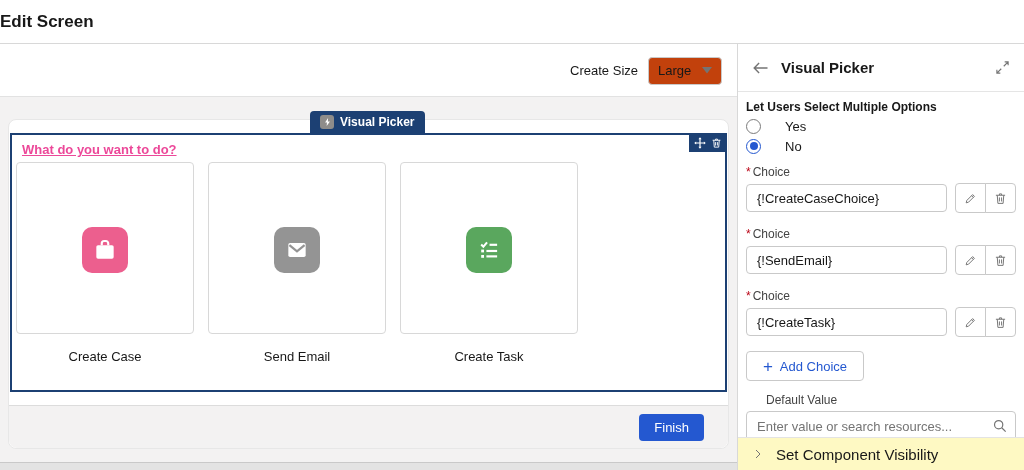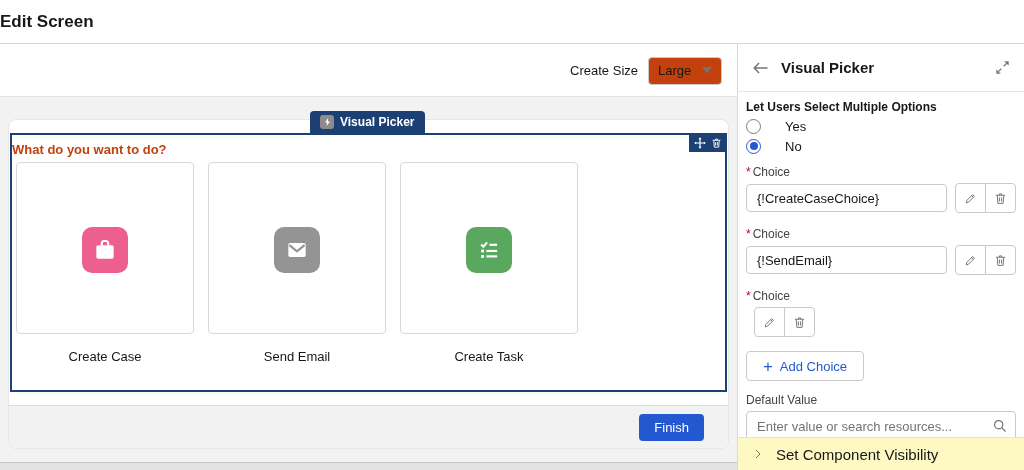--- a/index.html
+++ b/index.html
@@ -23,21 +23,21 @@
 
   
   .canvas{position:absolute;left:0;top:96px;width:737px;height:366px;background:#f3f2f2;border-top:1px solid #e2e2e2;}
   .screen-card{position:absolute;left:8px;top:22px;width:721px;height:330px;background:#fff;border:1px solid #e7e7e7;border-radius:8px;}
   .screen-footer{position:absolute;left:0;bottom:0;width:100%;height:43px;background:#f3f2f2;border-top:1px solid #dcdcdc;border-radius:0 0 8px 8px;}
   .finish-btn{position:absolute;right:24px;top:8px;height:27px;padding:0 15px;background:var(--brand);color:#fff;border:none;border-radius:4px;font-size:13px;font-family:inherit;cursor:pointer;}
 
   .component{position:absolute;left:1px;top:13px;width:717px;height:259px;background:#fff;border:2px solid var(--navy);}
   .component-badge{position:absolute;top:-2px;right:-2px;height:19px;background:var(--navy);display:flex;align-items:center;gap:5px;padding:0 5px;}
   .component-badge svg{display:block;cursor:pointer;}
-  .question{position:absolute;left:0;top:7px;font-size:13px;font-weight:700;color:#c2410c;}
+  .question{position:absolute;left:10px;top:7px;font-size:13px;font-weight:700;color:#ec4899;text-decoration:underline;}
   .cards{position:absolute;left:4px;top:27px;display:flex;gap:14px;}
   .card-col{display:flex;flex-direction:column;align-items:center;width:178px;}
   .card-box{position:relative;width:178px;height:172px;background:#fff;border:1px solid #d8d8d8;border-radius:4px;cursor:pointer;}
   .icon-tile{position:absolute;left:50%;top:64px;transform:translateX(-50%);width:46px;height:46px;border-radius:10px;display:flex;align-items:center;justify-content:center;}
   .card-label{margin-top:15px;font-size:13px;color:#181818;}
 
   .component-tab{position:absolute;left:310px;top:14px;height:22px;background:var(--navy);border-radius:4px 4px 0 0;display:flex;align-items:center;gap:6px;padding:0 10px;color:#fff;font-size:12px;font-weight:700;cursor:pointer;}
   .bolt-box{width:14px;height:14px;background:#8e8c8a;border-radius:3px;display:flex;align-items:center;justify-content:center;}
 
   .bottom-strip{position:absolute;left:0;top:462px;width:737px;height:8px;background:#e3e3e3;border-top:1px solid #c9c9c9;}
@@ -63,21 +63,21 @@
   .choice-row{display:flex;align-items:center;}
   .choice-input{flex:1;height:28px;border:1px solid #c9c9c9;border-radius:4px;padding:1px 10px;font-size:13px;color:#181818;font-family:inherit;min-width:0;}
   .btn-group{display:flex;margin-left:8px;flex:none;}
   .icon-btn{width:31px;height:30px;background:#fff;border:1px solid #c9c9c9;display:flex;align-items:center;justify-content:center;cursor:pointer;padding:0;}
   .icon-btn.left{border-radius:4px 0 0 4px;}
   .icon-btn.right{border-radius:0 4px 4px 0;margin-left:-1px;}
 
   .add-choice-btn{margin-top:14px;display:flex;align-items:center;justify-content:center;gap:7px;width:118px;height:30px;background:#fff;border:1px solid #c9c9c9;border-radius:4px;color:var(--brand);font-size:13px;font-family:inherit;cursor:pointer;}
   .plus{font-size:17px;line-height:1;font-weight:400;}
 
-  .default-label{margin-top:12px;font-size:12px;color:#444;}
+  .default-label{margin-top:12px;font-size:12px;color:#444;margin-left:20px;}
   .default-wrap{position:relative;margin-top:4px;}
   .default-input{width:100%;height:30px;border:1px solid #c9c9c9;border-radius:4px;padding:0 32px 0 10px;font-size:13px;color:#181818;font-family:inherit;}
   .default-input::placeholder{color:#747474;}
   .search-ic{position:absolute;right:8px;top:7px;cursor:pointer;}
 
   .vis-row{position:absolute;left:0;right:0;bottom:0;height:33px;border-top:1px solid #e3e3e3;display:flex;align-items:center;gap:12px;padding:4px 14px;cursor:pointer;background:#fef9c3;}
   .vis-label{font-size:15px;color:#181818;}
 </style>
 </head>
 <body>
@@ -243,20 +243,21 @@
                   <path d="M3.5 6h17M10 6V3.5h4V6M6 6l1.2 15h9.6L18 6M10 10v7.5M14 10v7.5" stroke="#747474" stroke-width="1.8" fill="none"></path>
                 </svg>
             </button>
           </span>
         </div>
       </div>
 
       <div class="choice-group">
         <div class="field-label"><span class="req">*</span><span>Choice</span></div>
         <div class="choice-row">
+          <input class="choice-input" type="text" readonly="" value="{!CreateTask}" style="">
           <span class="btn-group">
             <button class="icon-btn left">
               <svg width="13" height="13" viewBox="0 0 24 24">
                   <path d="M4 20l1.2-4.4L16 4.8l3.2 3.2L8.4 18.8 4 20z" stroke="#747474" stroke-width="1.8" fill="none"></path>
                   <path d="M14 6.8l3.2 3.2" stroke="#747474" stroke-width="1.8"></path>
                 </svg>
             </button>
             <button class="icon-btn right">
               <svg width="13" height="13" viewBox="0 0 24 24">
                   <path d="M3.5 6h17M10 6V3.5h4V6M6 6l1.2 15h9.6L18 6M10 10v7.5M14 10v7.5" stroke="#747474" stroke-width="1.8" fill="none"></path>

